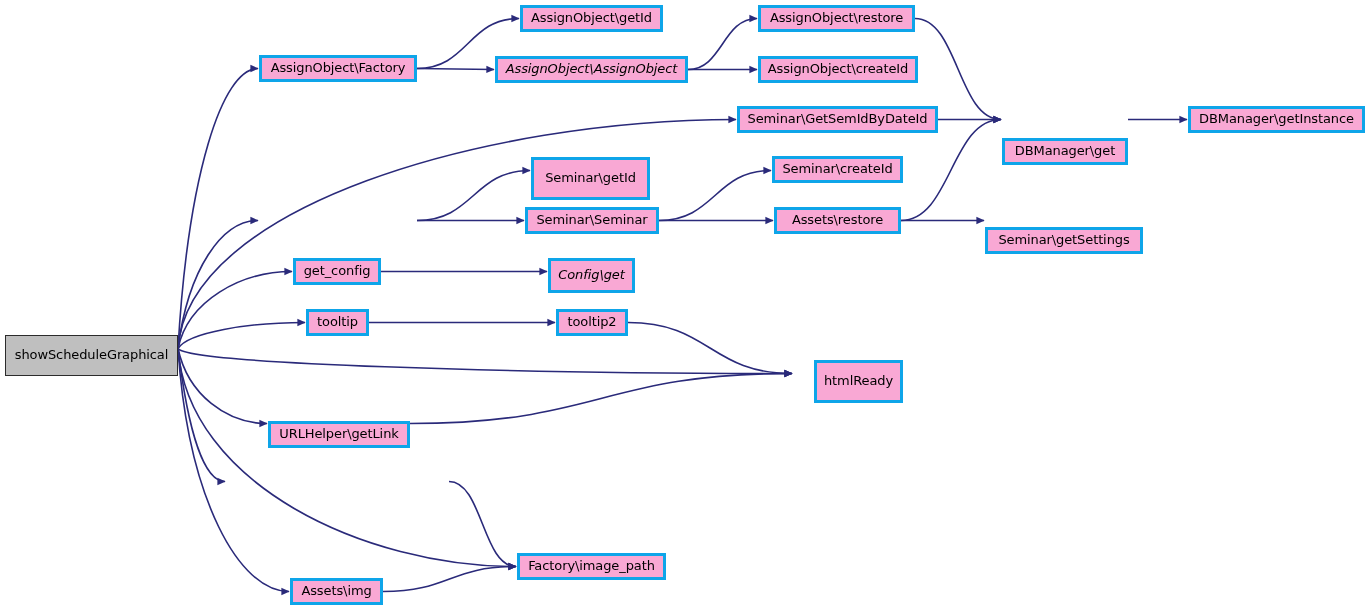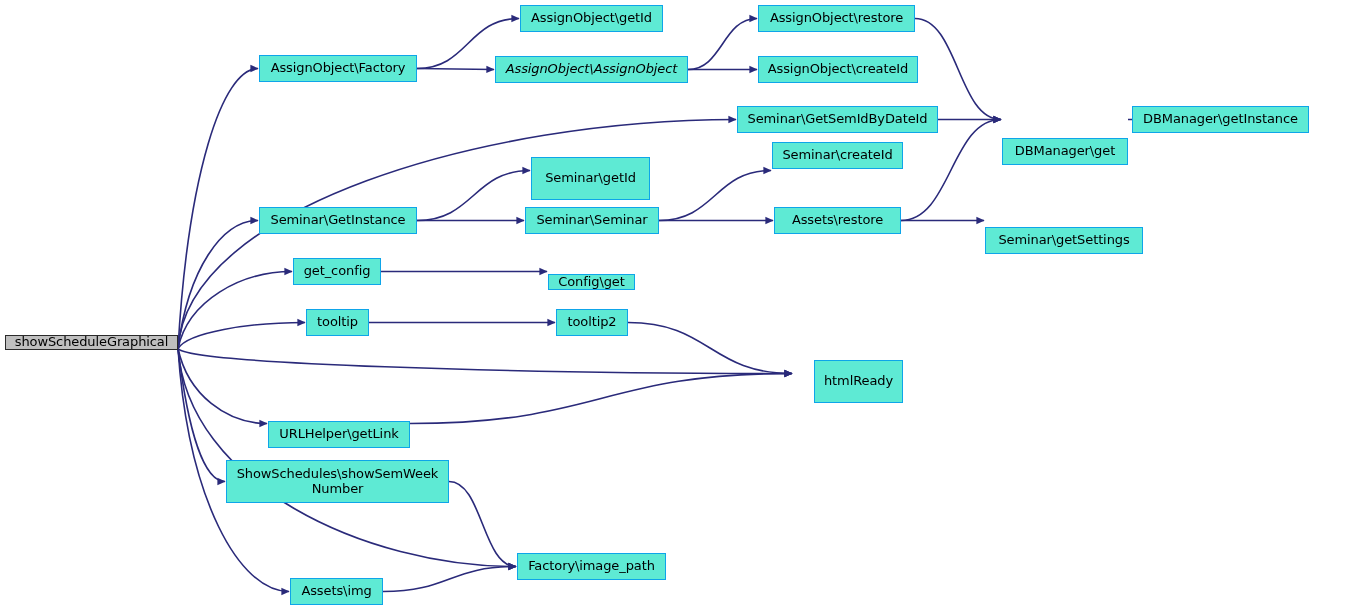--- a/index.html
+++ b/index.html
@@ -7,22 +7,22 @@
     position:relative;
     width:1371px;height:611px;
     background:#ffffff;
     font-family:"DejaVu Sans","Liberation Sans",sans-serif;
     overflow:hidden;
   }
   #edges{position:absolute;left:0;top:0;width:1371px;height:611px;}
   .node{
     position:absolute;
     box-sizing:border-box;
-    border:1px solid #0ea5e9;
-    background:#5eead4;
+    border:3px solid #0ea5e9;
+    background:#f9a8d4;
     color:#000000;
     font-size:13px;
     line-height:1.15;
     display:flex;
     align-items:center;
     justify-content:center;
     text-align:center;
     white-space:pre-line;
     letter-spacing:-0.1px;
   }
@@ -66,38 +66,35 @@
         <path d="M 901 220.5 L 984 220.5" marker-end="url(#arrow)" stroke="#2a2a7a" stroke-width="1.6" fill="none"></path>
         <path d="M 901 220.5 C 951 220.5 951 119.5 1001 119.5" marker-end="url(#arrow)" stroke="#2a2a7a" stroke-width="1.6" fill="none"></path>
         <path d="M 381 271.5 L 547 271.5" marker-end="url(#arrow)" stroke="#2a2a7a" stroke-width="1.6" fill="none"></path>
         <path d="M 369 322.5 L 555 322.5" marker-end="url(#arrow)" stroke="#2a2a7a" stroke-width="1.6" fill="none"></path>
         <path d="M 628 322.5 C 710 322.5 710 373.5 792 373.5" marker-end="url(#arrow)" stroke="#2a2a7a" stroke-width="1.6" fill="none"></path>
         <path d="M 410 423.5 C 601 423.5 601 373.5 792 373.5" marker-end="url(#arrow)" stroke="#2a2a7a" stroke-width="1.6" fill="none"></path>
         <path d="M 449 481.5 C 482.5 481.5 482.5 566.5 516 566.5" marker-end="url(#arrow)" stroke="#2a2a7a" stroke-width="1.6" fill="none"></path>
         <path d="M 383 591.5 C 449.5 591.5 449.5 566.5 516 566.5" marker-end="url(#arrow)" stroke="#2a2a7a" stroke-width="1.6" fill="none"></path>
       </g>
   </svg>
-<div class="node root" style="left: 5px; top: 335px; width: 173px; height: 15px;">showScheduleGraphical</div>
+<div class="node root" style="left: 5px; top: 335px; width: 173px; height: 41px;">showScheduleGraphical</div>
     <div class="node" style="left: 259px; top: 55px; width: 158px; height: 27px;">AssignObject\Factory</div>
     <div class="node" style="left: 520px; top: 5px; width: 143px; height: 27px;">AssignObject\getId</div>
     <div class="node" style="left: 495px; top: 56px; width: 193px; height: 27px; font-style: italic;">AssignObject\AssignObject</div>
     <div class="node" style="left: 758px; top: 5px; width: 157px; height: 27px;">AssignObject\restore</div>
     <div class="node" style="left: 758px; top: 56px; width: 160px; height: 27px;">AssignObject\createId</div>
     <div class="node" style="left: 737px; top: 106px; width: 201px; height: 27px;">Seminar\GetSemIdByDateId</div>
     <div class="node" style="left: 1002px; top: 106px; width: 126px; height: 27px; margin-top: 32px;">DBManager\get</div>
-    <div class="node" style="left: 1132px; top: 106px; width: 177px; height: 27px;">DBManager\getInstance</div>
-    <div class="node" style="left: 259px; top: 207px; width: 158px; height: 27px;">Seminar\GetInstance</div>
+    <div class="node" style="left: 1188px; top: 106px; width: 177px; height: 27px;">DBManager\getInstance</div>
     <div class="node" style="left: 531px; top: 157px; width: 119px; height: 43px; text-align: center;">Seminar\getId</div>
     <div class="node" style="left: 525px; top: 207px; width: 134px; height: 27px;">Seminar\Seminar</div>
-    <div class="node" style="left: 772px; top: 142px; width: 131px; height: 27px;">Seminar\createId</div>
+    <div class="node" style="left: 772px; top: 156px; width: 131px; height: 27px;">Seminar\createId</div>
     <div class="node" style="left: 774px; top: 207px; width: 127px; height: 27px;">Assets\restore</div>
     <div class="node" style="left: 985px; top: 207px; width: 158px; height: 27px; margin-top: 20px;">Seminar\getSettings</div>
     <div class="node" style="left: 293px; top: 258px; width: 88px; height: 27px;">get_config</div>
-    <div class="node" style="left: 548px; top: 274px; width: 87px; height: 16px;">Config\get</div>
+    <div class="node" style="left: 548px; top: 258px; width: 87px; height: 35px; font-style: italic;">Config\get</div>
     <div class="node" style="left: 306px; top: 309px; width: 63px; height: 27px;">tooltip</div>
     <div class="node" style="left: 556px; top: 309px; width: 72px; height: 27px;">tooltip2</div>
     <div class="node" style="left: 814px; top: 360px; width: 89px; height: 43px;">htmlReady</div>
     <div class="node" style="left: 268px; top: 410px; width: 142px; height: 27px; margin-top: 11px;">URLHelper\getLink</div>
-    <div class="node" style="left: 226px; top: 460px; width: 223px; height: 43px;">ShowSchedules\showSemWeek
-Number</div>
     <div class="node" style="left: 517px; top: 553px; width: 149px; height: 27px;">Factory\image_path</div>
     <div class="node" style="left: 290px; top: 578px; width: 93px; height: 27px;">Assets\img</div>
   </div>
 
 </body></html>

